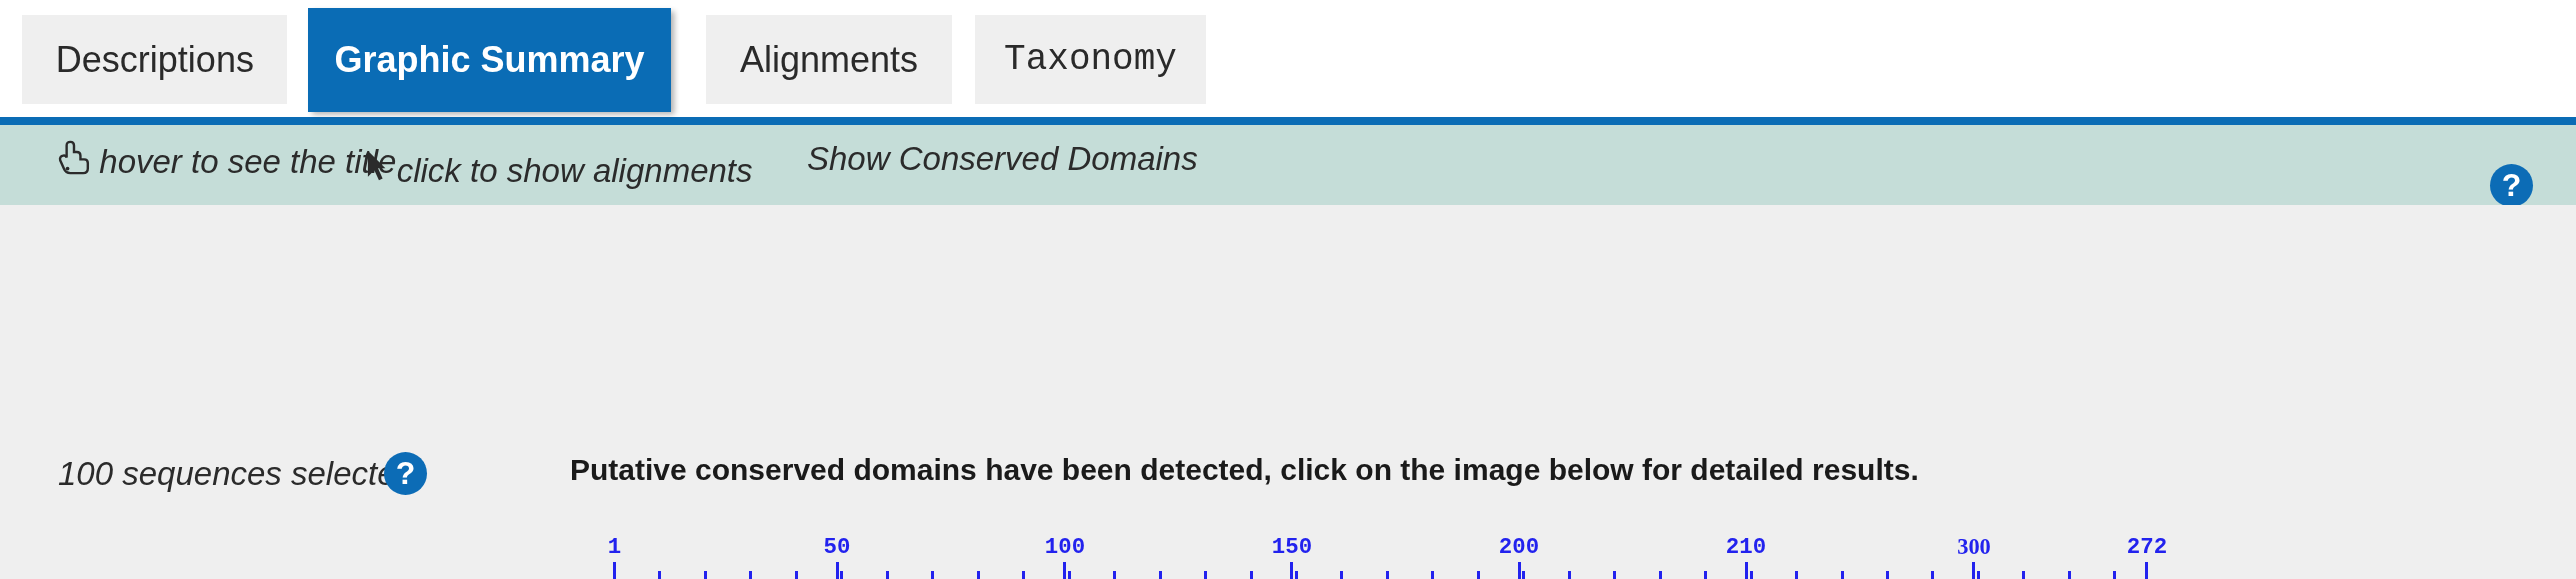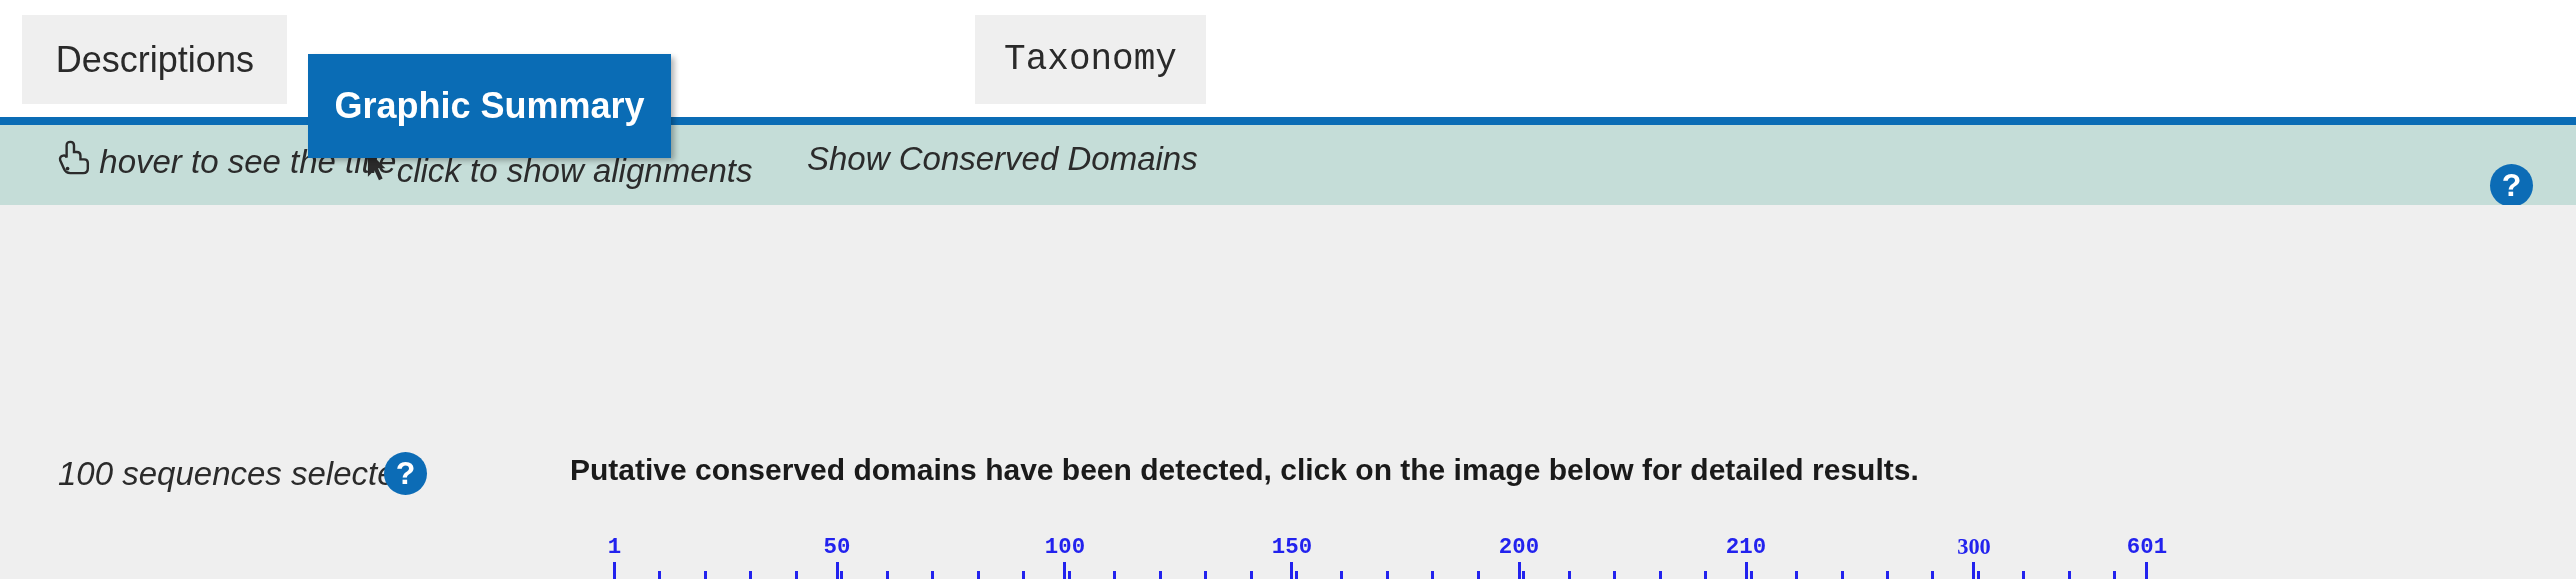--- a/index.html
+++ b/index.html
@@ -101,22 +101,25 @@
     transform:translateX(-50%);white-space:nowrap;
   }
 </style>
 </head>
 <body>
 
 <div class="tabbar">
   <div class="tab" style="left:22.4px;width:265px;">
     <span>Descriptions</span>
   </div>
-  <div class="tab active" style="left:308px;width:363px;margin-top:46px;">
+  <div class="tab active" style="left:308px;width:363px;">
     <span>Graphic Summary</span>
+  </div>
+  <div class="tab" style="left:706px;width:246px;">
+    <span>Alignments</span>
   </div>
   <div class="tab" style="left:975px;width:231px;font-family:Liberation Mono, monospace;">
     <span>Taxonomy</span>
   </div>
   <div class="tab-underline"></div>
 </div>
 
 <div class="toolbar">
 
   <div class="tb-item" style="left:58px;top:15px;">
@@ -238,18 +241,18 @@
         <div class="ticklabel" style="left: 452px;">100</div>
         <div class="tick major" style="left: 677px;"></div>
         <div class="ticklabel" style="left: 679px; margin-top: 44px;">150</div>
         <div class="tick major" style="left: 905px;"></div>
         <div class="ticklabel" style="left: 906px;">200</div>
         <div class="tick major" style="left: 1132px;"></div>
         <div class="ticklabel" style="left: 1133px;">210</div>
         <div class="tick major" style="left: 1359px;"></div>
         <div class="ticklabel" style="left: 1361px; font-family: Liberation Serif, serif;">300</div>
         <div class="tick major" style="left: 1532px;"></div>
-        <div class="ticklabel" style="left: 1534px;">601</div>
+        <div class="ticklabel" style="left: 1534px;">272</div>
       </div>
 
   </div>
 </div>
 
 
 </body></html>

